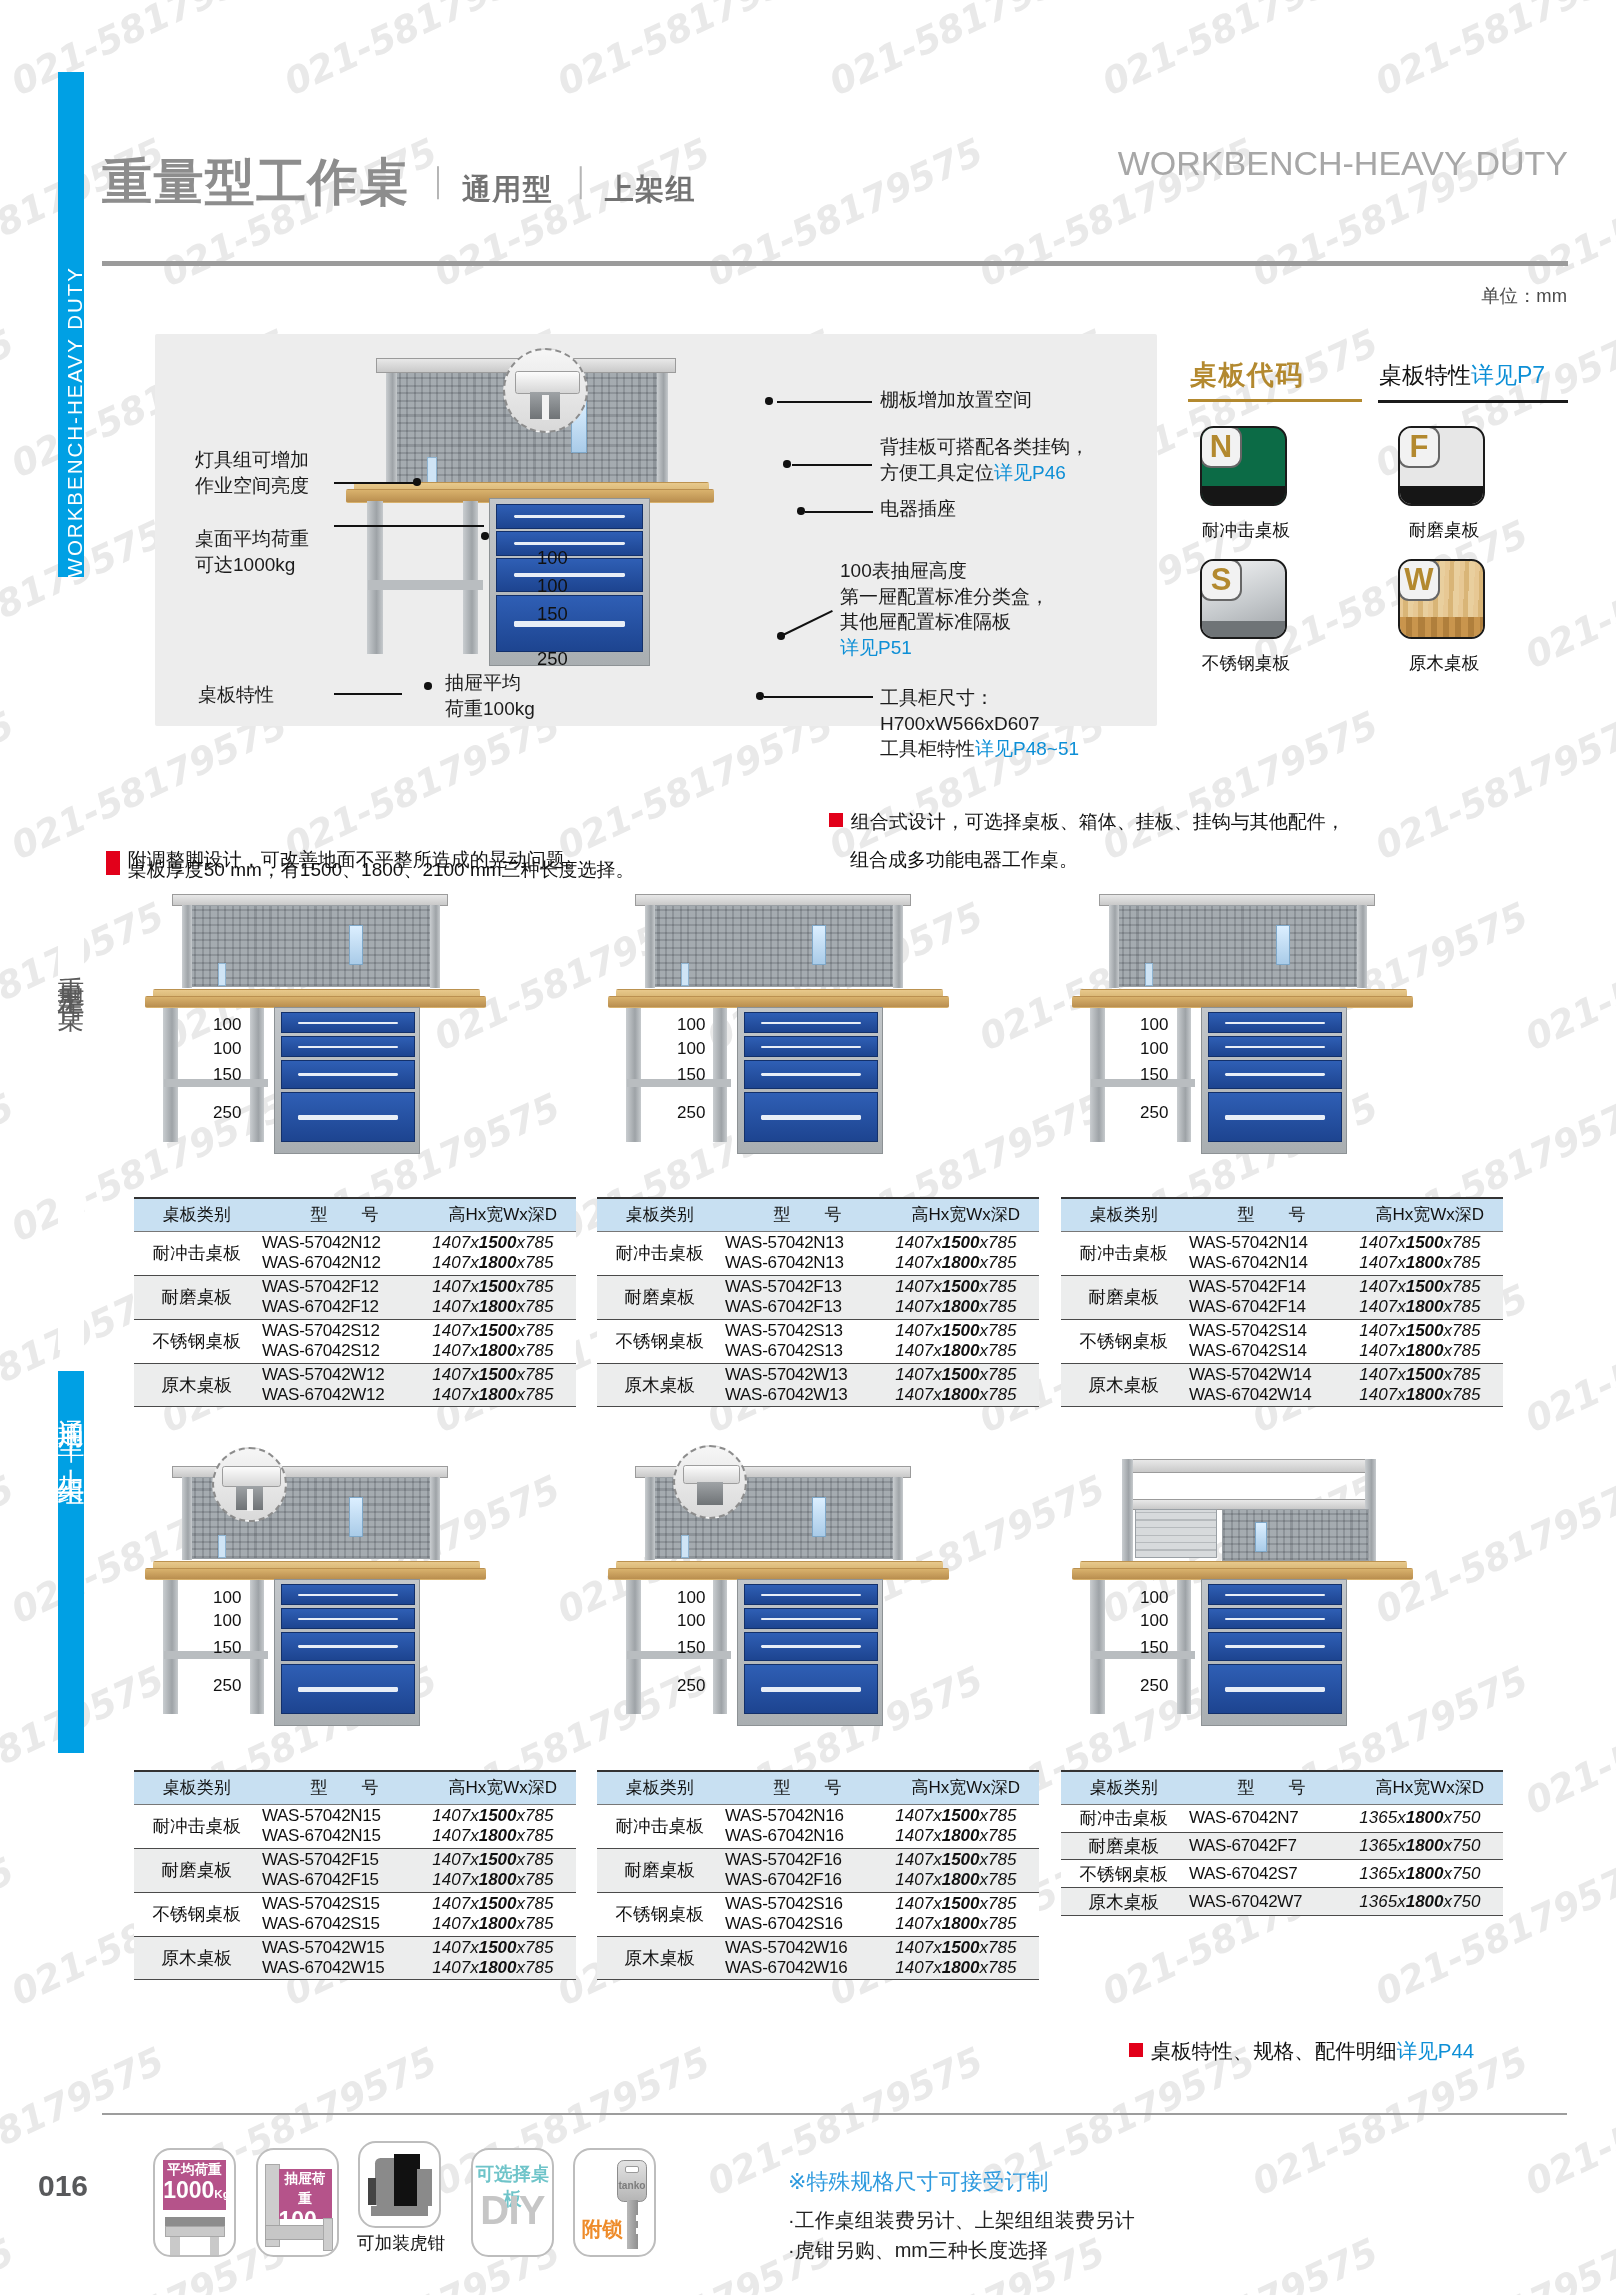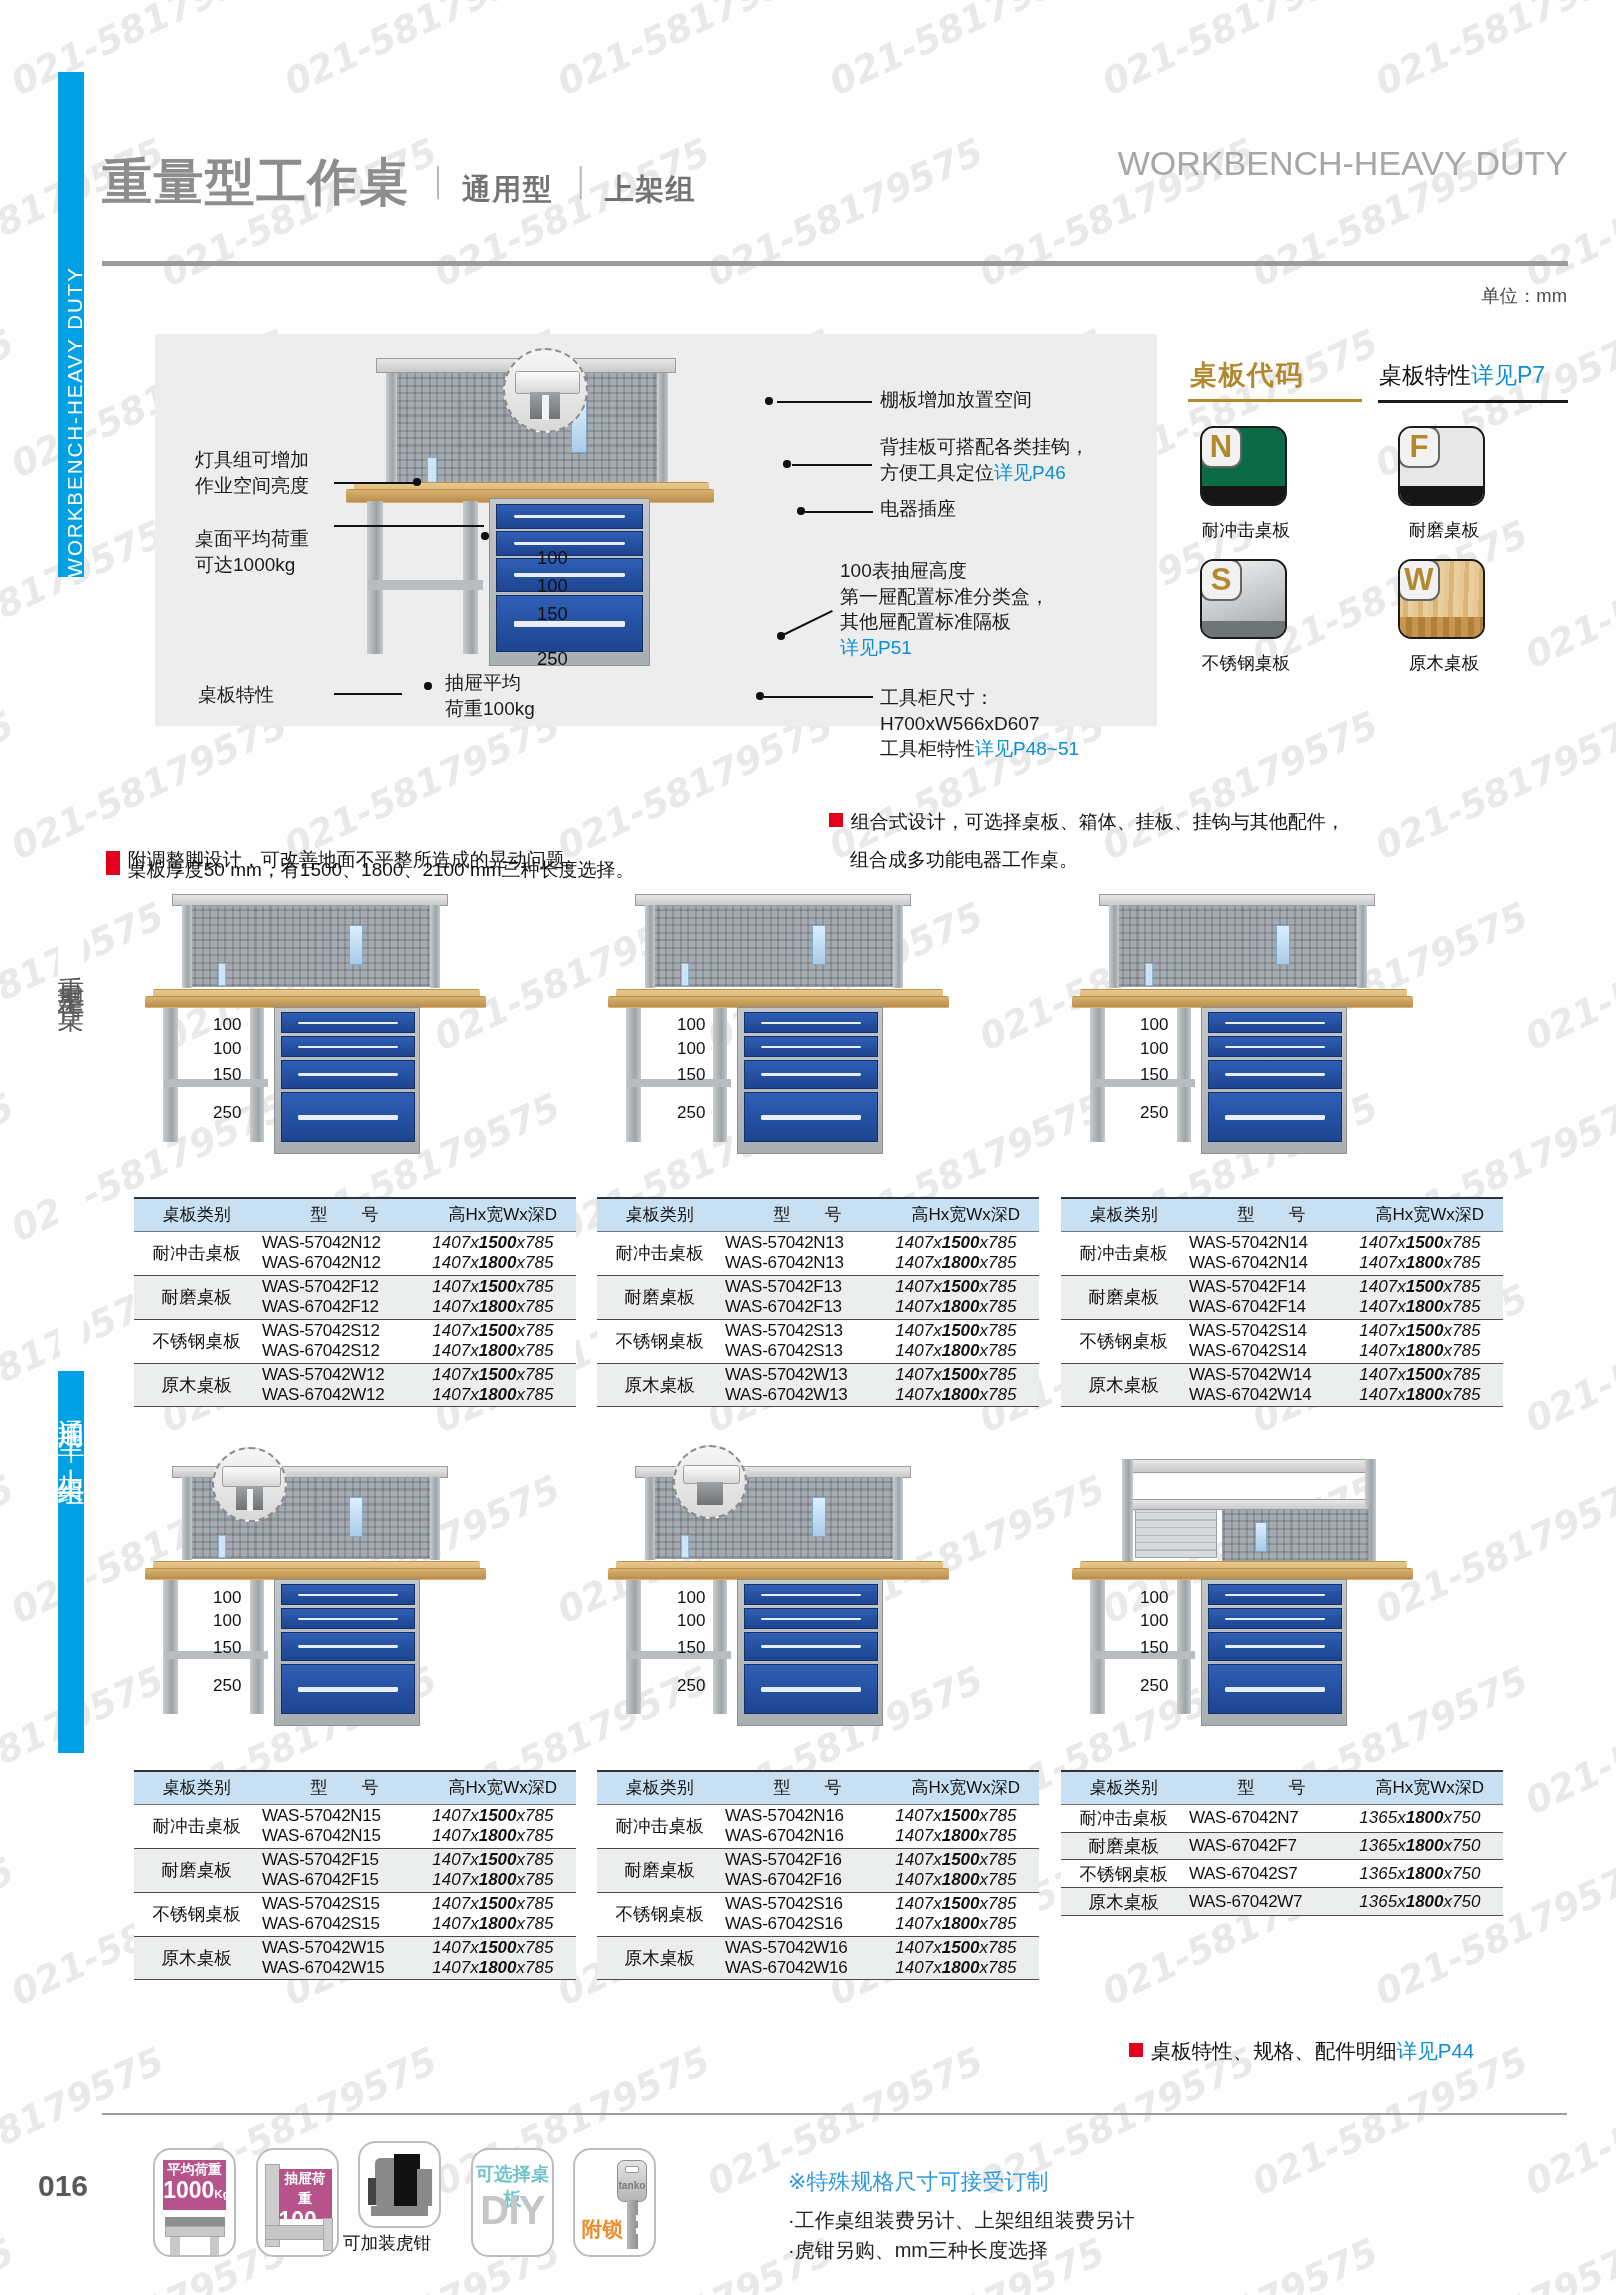--- a/index.html
+++ b/index.html
@@ -965,21 +965,21 @@
   <div style="position:absolute; right:4.1px; top:68px; width:9.5px; height:33px; background:#cdcdcd; border:0.7px solid #a9a9a9;"></div>
 </div>
 
 <div class="ficon" style="left:358px; top:2141px; height:87px;">
   <div style="position:absolute; left:15px; top:15px; width:20.5px; height:49px; background:#8a8a8a; border-radius:5.5px 0 0 5.5px;"></div>
   <div style="position:absolute; left:34px; top:11px; width:26px; height:59px; background:#111;"></div>
   <div style="position:absolute; left:57px; top:26px; width:15px; height:37px; background:#8a8a8a;"></div>
   <div style="position:absolute; left:8.2px; top:35px; width:8.2px; height:27px; background:#444;"></div>
   <div style="position:absolute; left:11px; top:63px; width:57px; height:9.5px; background:#8a8a8a;"></div>
 </div>
-<div class="fcap" style="left:327px; top:2231px; width:120px;text-align:center;">可加装虎钳</div>
+<div class="fcap" style="left:341px; top:2231px; width:120px;text-align:center;">可加装虎钳</div>
 
 <div class="ficon" style="left:471px; top:2148px;">
   <div style="position:absolute; left:0; right:0; top:11px; text-align:center; color:#6fc4c9; font-size:18.4px; font-weight:bold;">可选择桌板</div>
   <div style="position:absolute; left:0; right:0; top:38px; text-align:center; color:#c6c6c6; font-size:40px; font-weight:bold; letter-spacing:-0.7px;">DIY</div>
 </div>
 
 <div class="ficon" style="left:573px; top:2148px;">
   <div style="position:absolute; left:42px; top:9.5px; width:30px; height:42px; background:linear-gradient(#e3e3e3,#b5b5b5); border:1.4px solid #8c8c8c; border-radius:6.8px;"></div>
   <div style="position:absolute; left:50px; top:16.4px; width:13.6px; height:6.8px; background:#fff; border:0.7px solid #9a9a9a; border-radius:2px;"></div>
   <div style="position:absolute; left:42px; top:30px; width:30px; height:15px; text-align:center; color:#7c7c7c; font-size:10.2px; font-weight:bold;">tanko</div>

